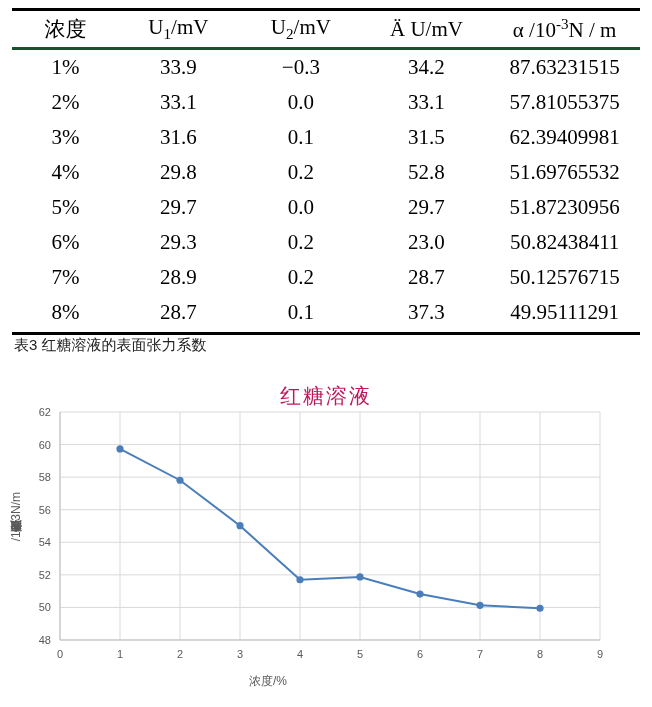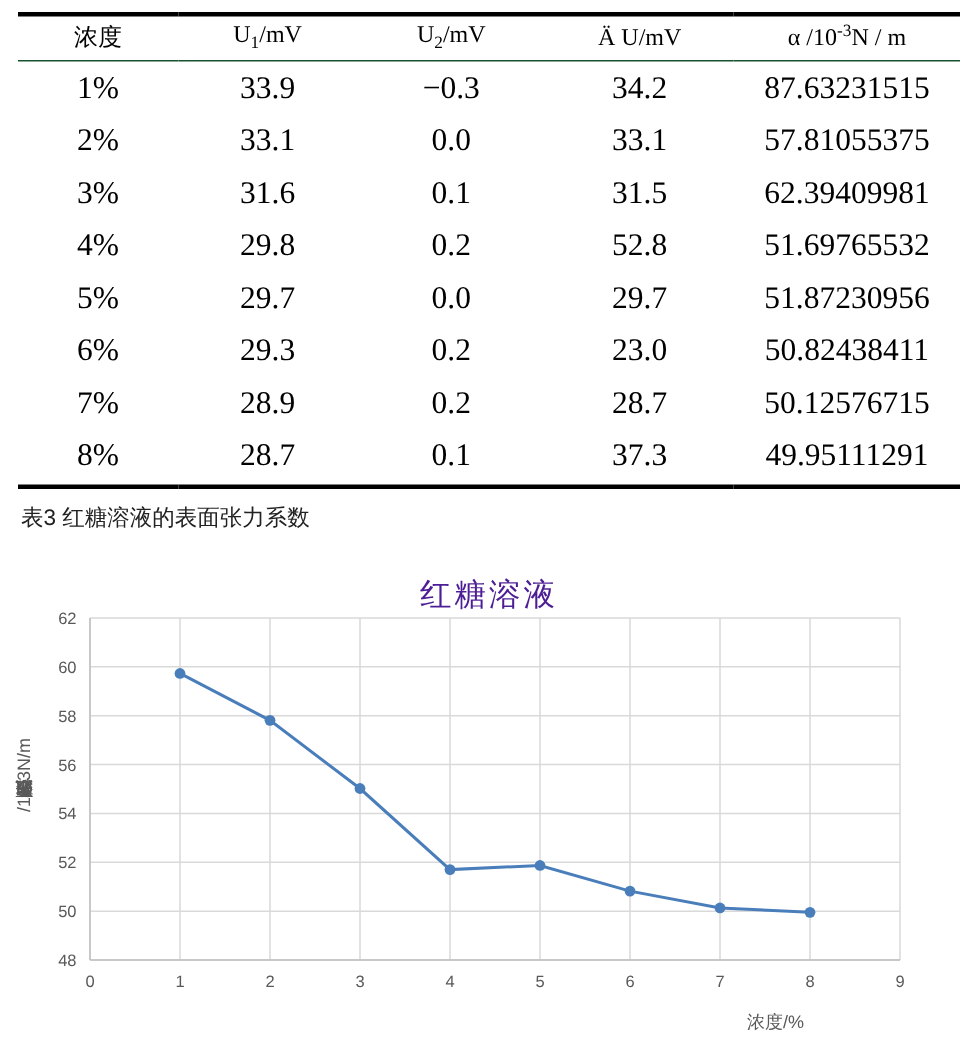--- a/index.html
+++ b/index.html
@@ -23,25 +23,25 @@
     top: 8px;
     width: 628px;
   }
   table.data-table {
     border-collapse: collapse;
     width: 100%;
     font-family: "Liberation Serif", serif;
   }
   table.data-table thead th {
     font-weight: normal;
-    font-size: 16px;
+    font-size: 21px;
     padding: 4px 0 4px 0;
     text-align: center;
     border-top: 3px solid #000;
-    border-bottom: 1px solid #14532d;
+    border-bottom: 3px solid #14532d;
   }
   table.data-table tbody td {
     font-size: 21px;
     padding: 5px 0 5px 0;
     text-align: center;
   }
   table.data-table tbody tr:last-child td {
     border-bottom: 3px solid #000;
     padding-bottom: 7px;
   }
@@ -72,41 +72,41 @@
     height: 320px;
   }
   .chart-title {
     position: absolute;
     left: 0;
     top: 10px;
     width: 652px;
     text-align: center;
     font-family: "Liberation Sans", sans-serif;
     font-size: 21px;
-    color: #4c1d95;
+    color: #be185d;
     letter-spacing: 2px;
   }
   .y-axis-label {
     position: absolute;
     left: 8px;
     top: 120px;
     width: 20px;
     font-family: "Liberation Sans", sans-serif;
     font-size: 12px;
     color: #595959;
     writing-mode: vertical-rl;
     transform: rotate(180deg);
     white-space: nowrap;
   }
   .x-axis-label {
     position: absolute;
     left: 0;
     bottom: 2px;
     width: 536px;
-    text-align: right;
+    text-align: center;
     font-family: "Liberation Sans", sans-serif;
     font-size: 12px;
     color: #595959;
   }
   svg.plot {
     position: absolute;
     left: 0;
     top: 0;
   }
   .tick-text {

